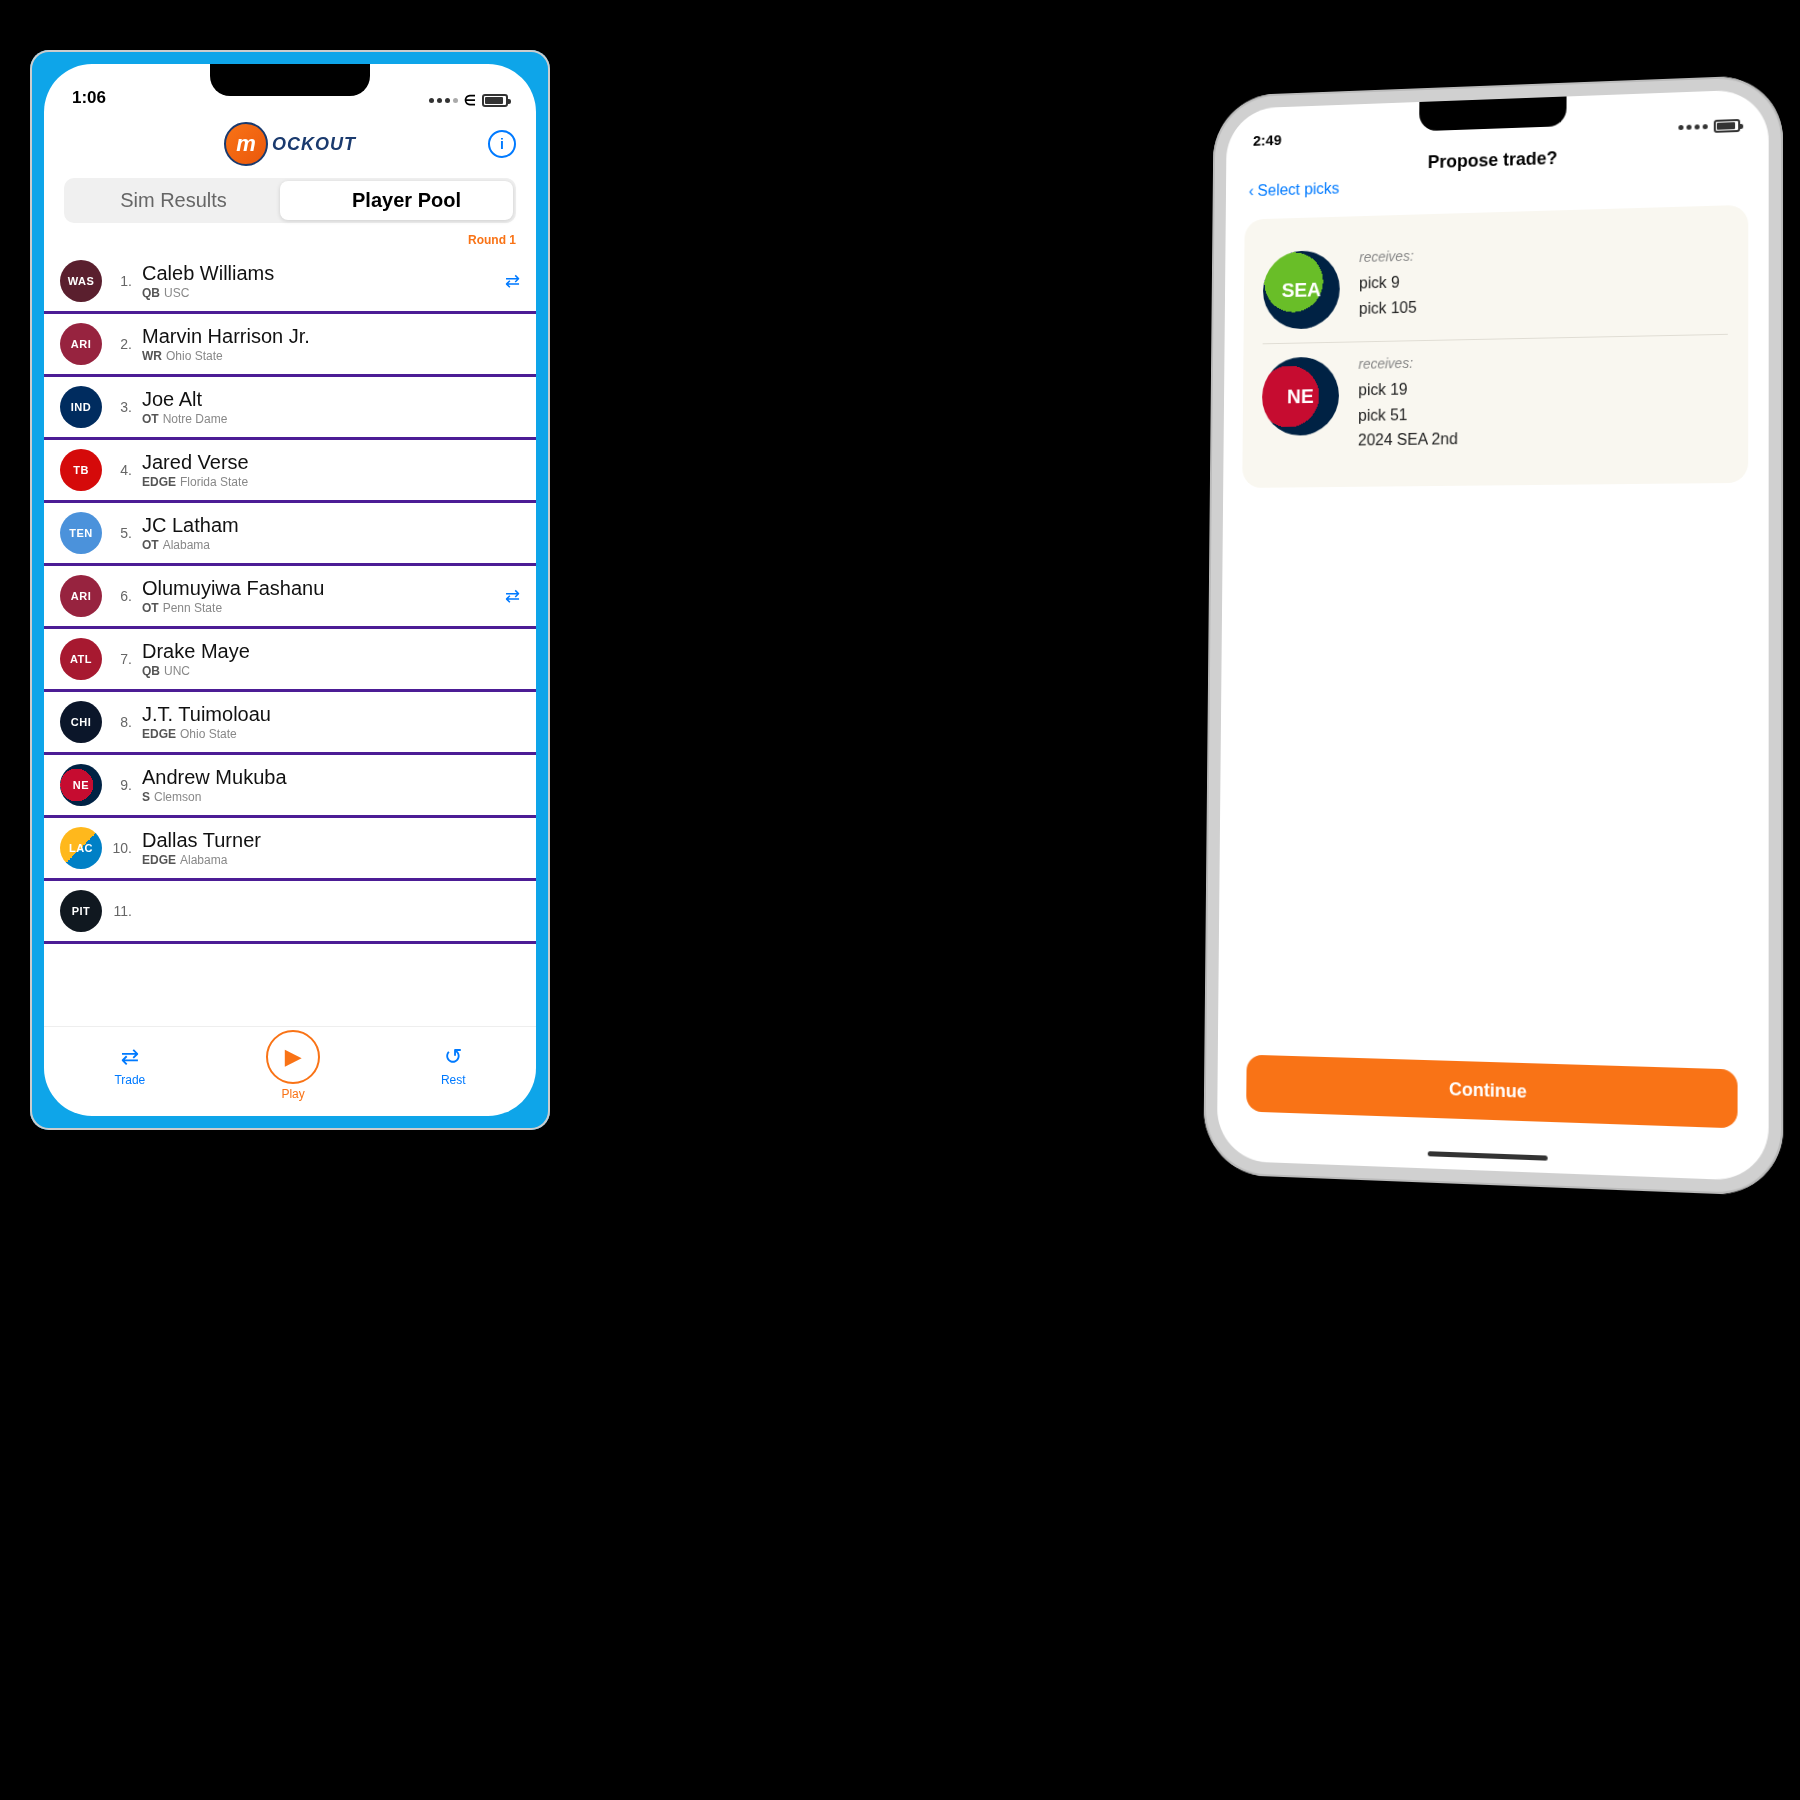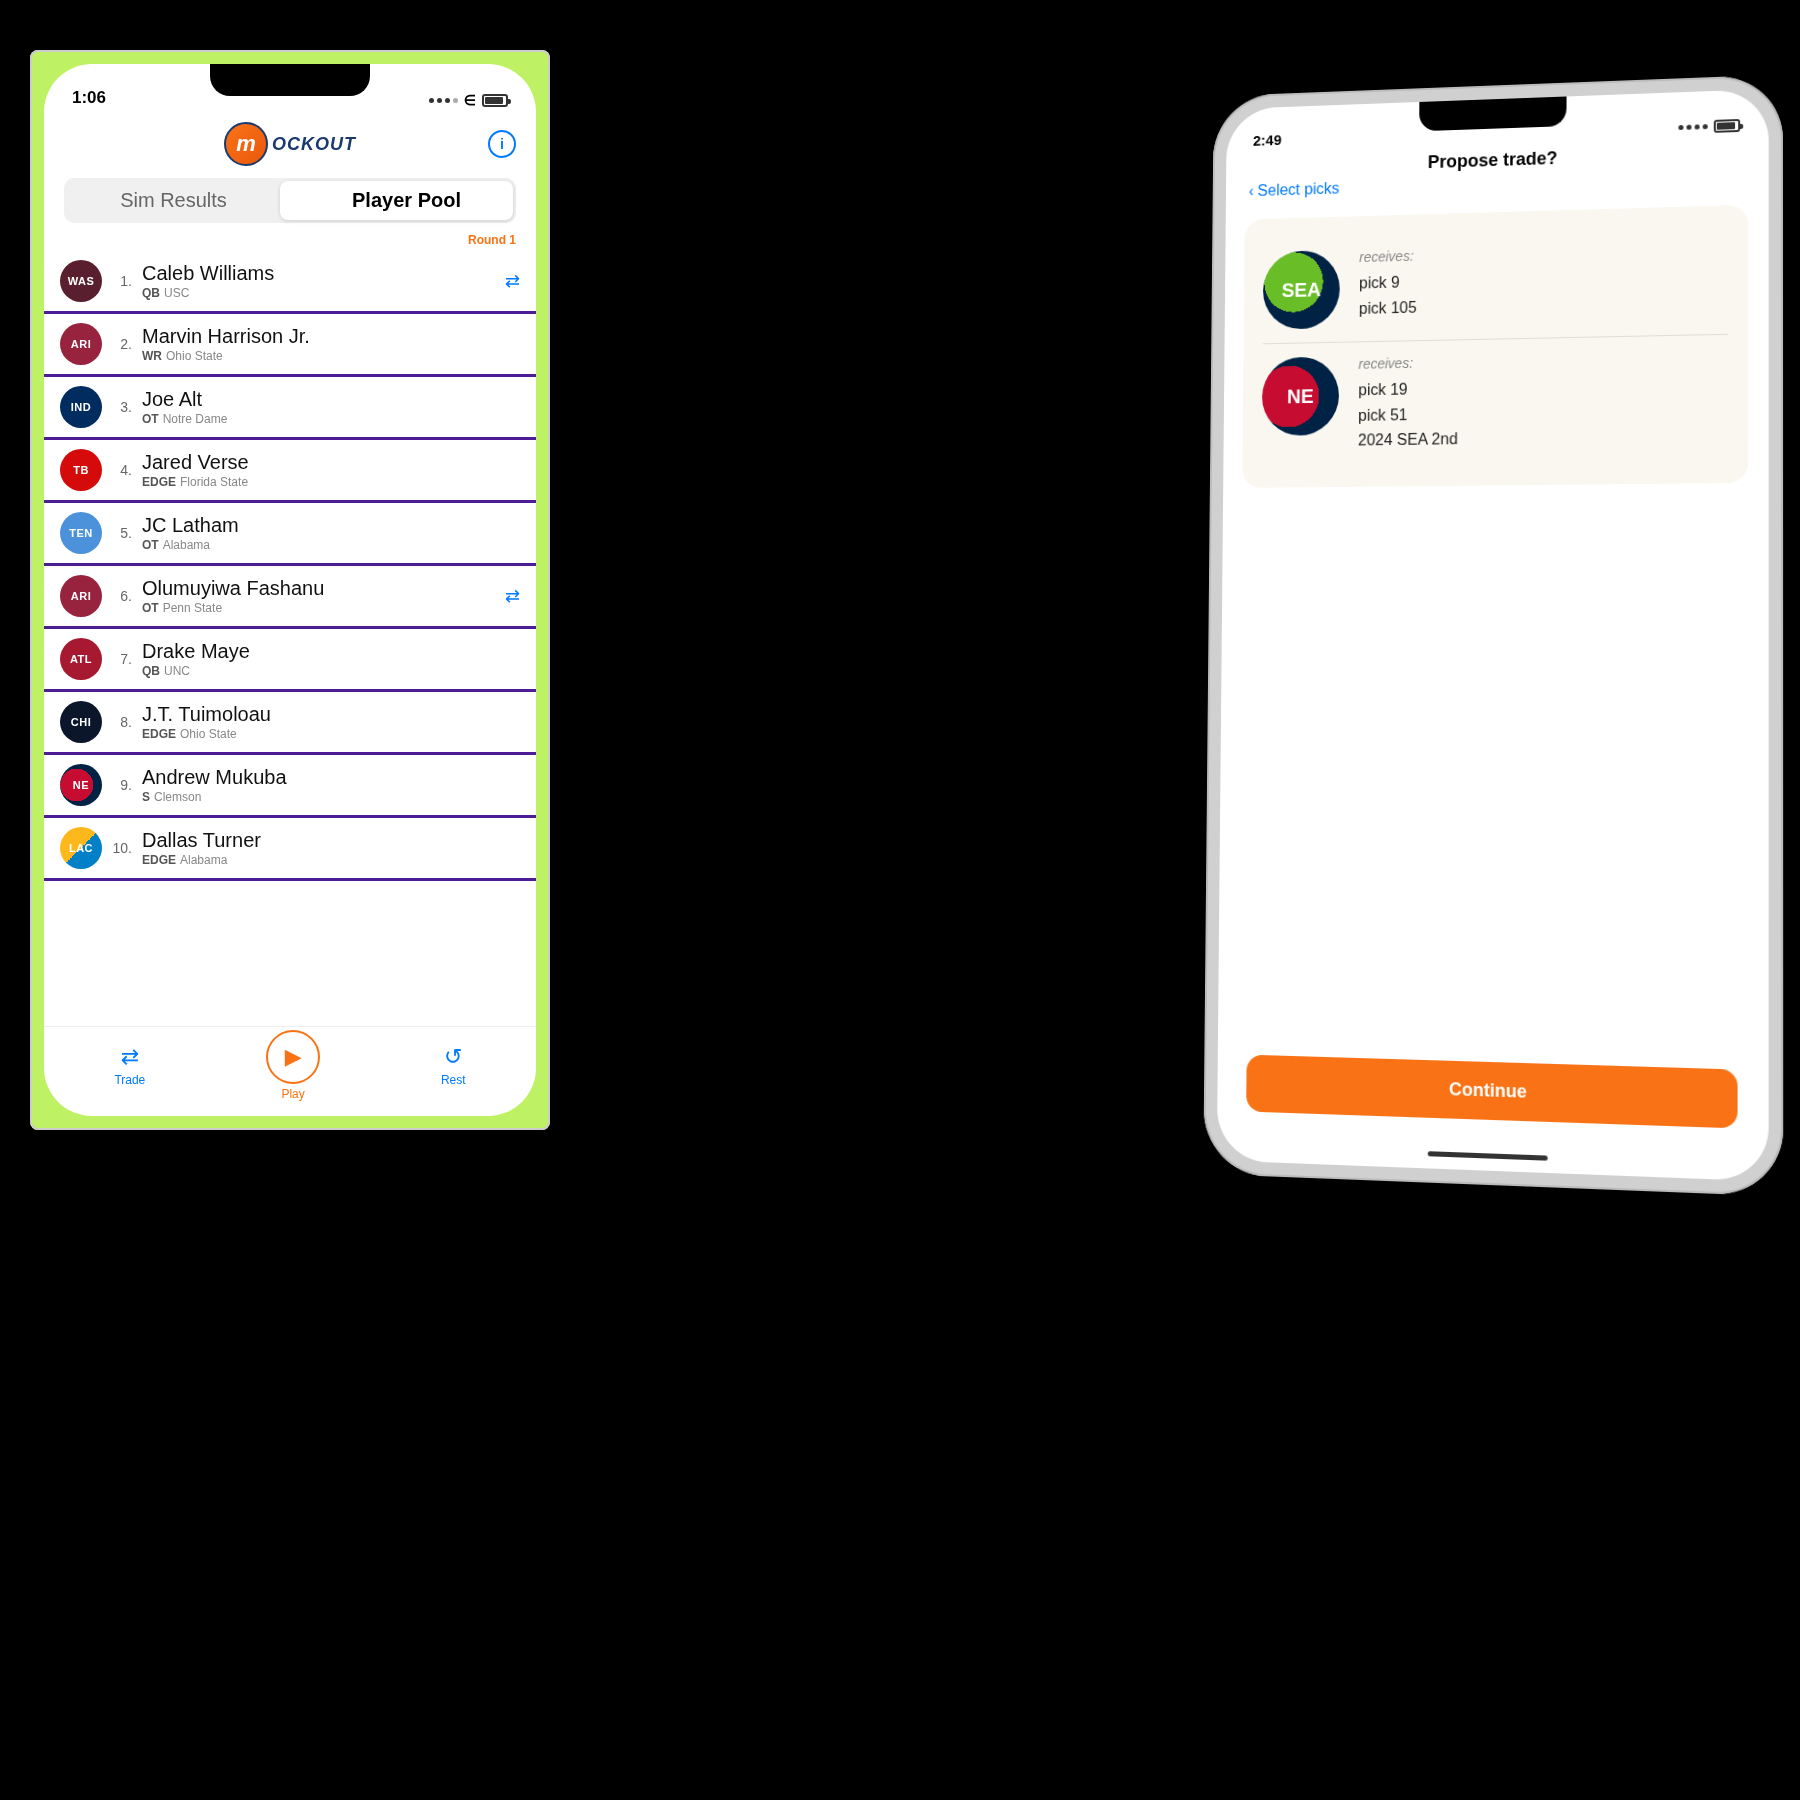--- a/index.html
+++ b/index.html
@@ -20,22 +20,22 @@
       height: 1800px;
     }
 
     
     .phone1 {
       position: absolute;
       left: 30px;
       top: 50px;
       width: 520px;
       height: 1080px;
-      background: #bef264;
-      border-radius: 8px;
+      background: #0ea5e9;
+      border-radius: 19px;
       box-shadow: 0 30px 80px rgba(0,0,0,0.8), inset 0 0 0 2px #ccc;
       overflow: hidden;
     }
 
     .phone1-inner {
       position: absolute;
       top: 14px;
       left: 14px;
       right: 14px;
       bottom: 14px;
@@ -573,20 +573,27 @@
 
         <div class="player-row">
           <div class="team-badge" style="background:linear-gradient(135deg, #FFB81C 50%, #0080C6 50%);">LAC</div>
           <span class="pick-num">10.</span>
           <div class="player-info">
             <div class="player-name">Dallas Turner</div>
             <div class="player-meta"><span class="player-pos">EDGE</span>Alabama</div>
           </div>
         </div>
 
+        <div class="player-row">
+          <div class="team-badge" style="background:#101820;">PIT</div>
+          <span class="pick-num">11.</span>
+          <div class="player-info">
+            <div class="player-name"></div>
+          </div>
+        </div>
 
       </div>
 
       <div class="phone1-bottom-nav">
         <div class="nav-item blue">
           <span class="nav-icon">⇄</span>
           <span>Trade</span>
         </div>
         <div class="nav-item orange">
           <div class="play-btn-circle">

